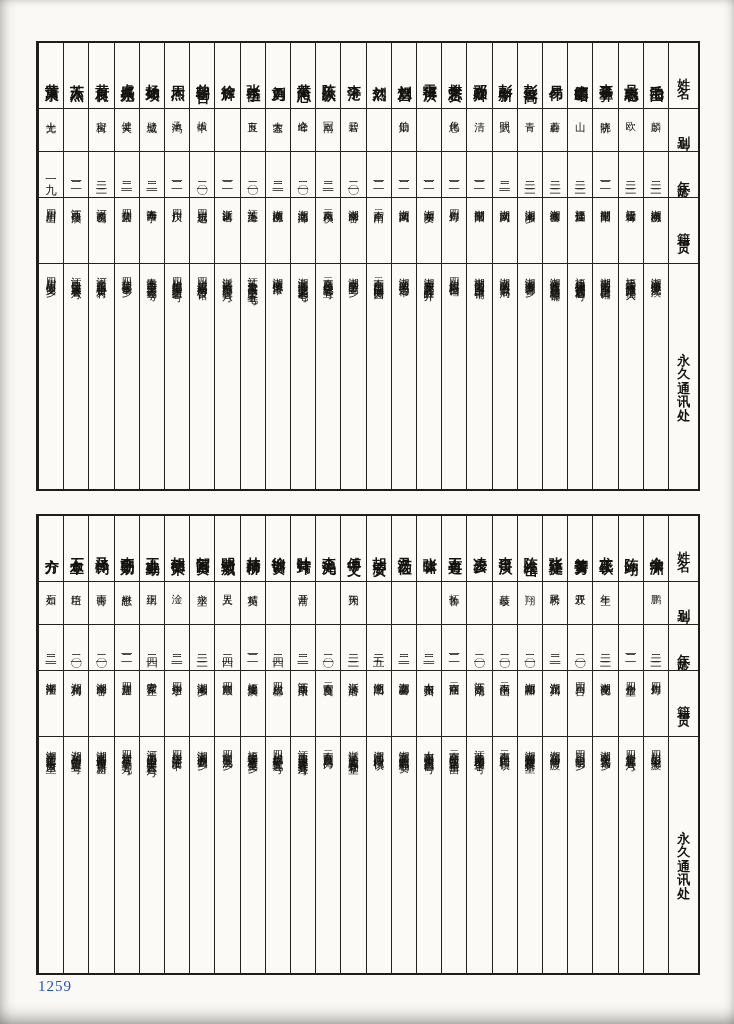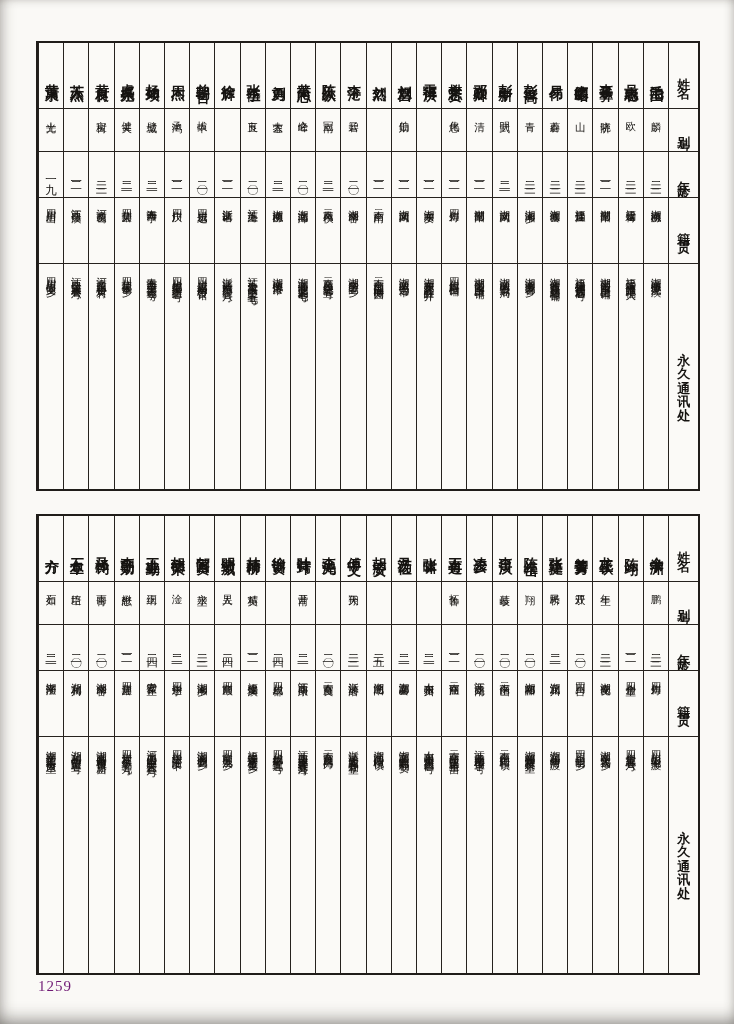--- a/index.html
+++ b/index.html
@@ -67,21 +67,21 @@
   .h-alias  { height: 43px; font-size: 13px; letter-spacing: 4px;  justify-content: center; }
   .h-age    { height: 46px; font-size: 13px; letter-spacing: 4px;  justify-content: center; }
   .h-origin { height: 66px; font-size: 13px; letter-spacing: 8px;  justify-content: center; }
   .h-addr   { font-size: 13px; letter-spacing: 14px; justify-content: center; }
 
   .page-number {
     position: absolute;
     left: 38px; top: 978px;
     font-size: 15px;
     letter-spacing: 1px;
-    color: #701a75;
+    color: #1d4ed8;
   }
 </style>
 </head>
 <body>
 
 <div class="scan-shade"></div>
 
 <div class="directory-table table-top">
   <div class="header-col">
     <div class="cell h-name">姓名</div>

